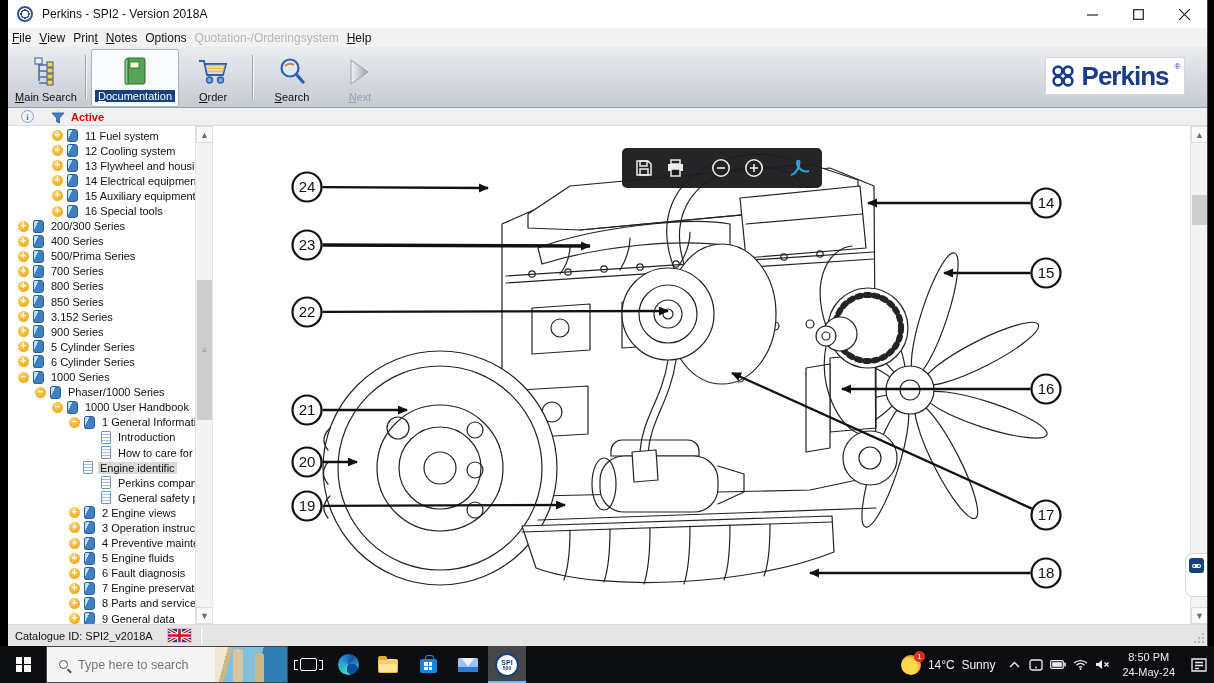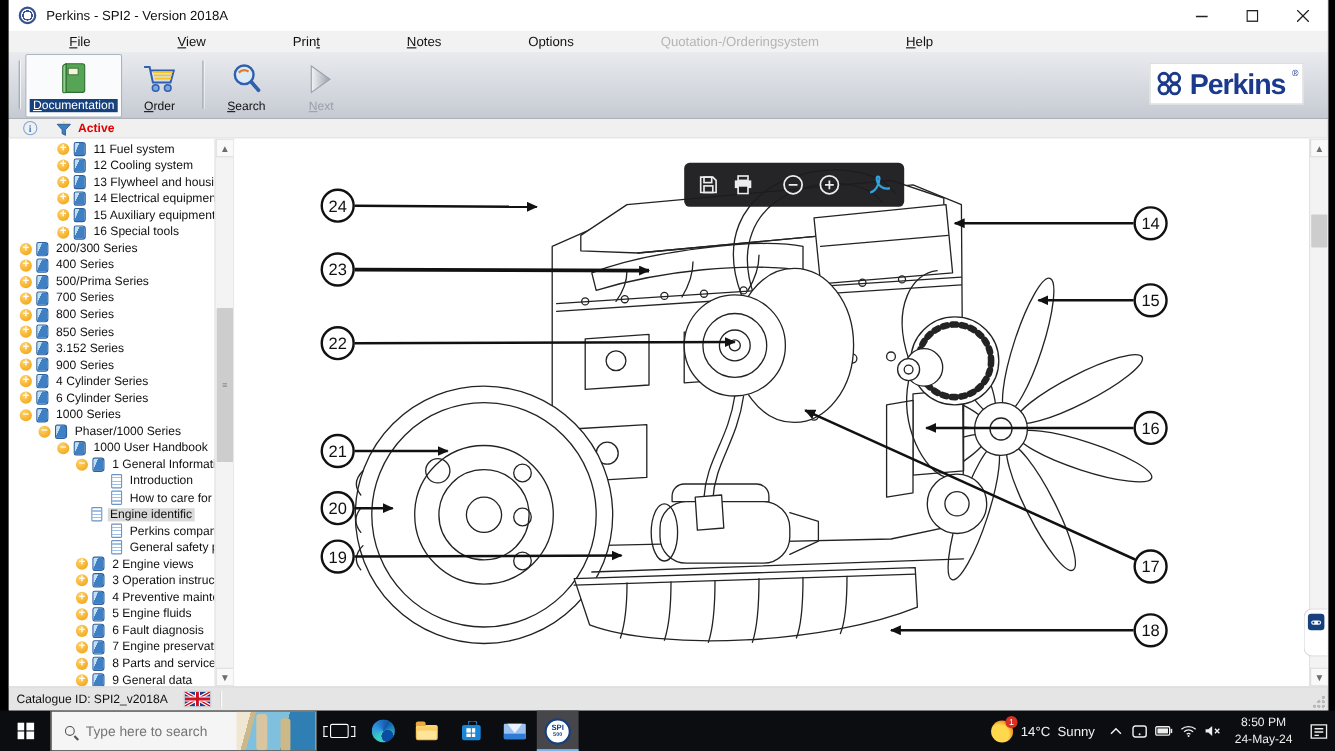--- a/index.html
+++ b/index.html
@@ -14,21 +14,21 @@
   .app-icon{width:16px;height:16px;margin-left:9px;border-radius:50%;border:2px solid #39528f;
             background:radial-gradient(circle at 50% 50%, #fff 0 40%, #39528f 41% 55%, #fff 56%);}
   .win-title{font-size:12px;color:#111;margin-left:9px;}
   .win-controls{margin-left:auto;display:flex;height:100%;}
   .win-btn{width:46px;height:100%;display:flex;align-items:center;justify-content:center;
            font-size:13px;color:#222;}
   .win-btn svg{display:block}
   
   .menubar{height:19px;background:#f2f2f2;display:flex;align-items:center;font-size:12px;
            color:#111;flex:none;}
-  .menu-item{padding:0 24px;white-space:nowrap;margin-left:31px;}
+  .menu-item{padding:0 4px;white-space:nowrap;}
   .menu-item.disabled{color:#b4b4b4;}
   .menu-item u{text-decoration:underline;}
   
   .toolbar{height:61px;background:linear-gradient(#e9ebef,#c6cbd3);border-bottom:1px solid #9aa0a9;
            display:flex;align-items:stretch;position:relative;flex:none;padding-left:4px;}
   .tb-btn{width:68px;display:flex;flex-direction:column;align-items:center;justify-content:flex-end;
           padding-bottom:4px;font-size:11px;color:#111;margin-top:2px;}
   .tb-btn .ticon{height:36px;display:flex;align-items:center;justify-content:center;margin-bottom:1px;}
   .tb-btn.wide{width:88px;}
   .tb-btn.active{background:#fafbfc;border:1px solid #aeb4bd;border-radius:2px;}
@@ -179,20 +179,33 @@
         <div class="menu-item"><u>F</u>ile</div>
         <div class="menu-item"><u>V</u>iew</div>
         <div class="menu-item">Prin<u>t</u></div>
         <div class="menu-item"><u>N</u>otes</div>
         <div class="menu-item">Options</div>
         <div class="menu-item disabled">Quotation-/Orderingsystem</div>
         <div class="menu-item"><u>H</u>elp</div>
       </div>
 
     <div class="toolbar">
+      <div class="tb-btn">
+        <span class="ticon">
+          <svg width="30" height="30" viewBox="0 0 30 30">
+            <path d="M8,4 v20 M8,8 h8 M8,14 h8 M8,20 h8 M8,26 h8" stroke="#4a6da8" stroke-width="1.6" fill="none"></path>
+            <rect x="4" y="1" width="7" height="6" fill="#e8eef8" stroke="#3b5a92"></rect>
+            <rect x="16" y="5" width="6" height="5" fill="#ffd24a" stroke="#3b5a92"></rect>
+            <rect x="16" y="11" width="6" height="5" fill="#ffd24a" stroke="#3b5a92"></rect>
+            <rect x="16" y="17" width="6" height="5" fill="#ffd24a" stroke="#3b5a92"></rect>
+            <rect x="16" y="23" width="6" height="5" fill="#ffd24a" stroke="#3b5a92"></rect>
+          </svg>
+        </span>
+        <span class="tlbl"><u>M</u>ain Search</span>
+      </div>
       <div class="tb-sep"></div>
       <div class="tb-btn wide active">
         <span class="ticon">
           <svg width="28" height="30" viewBox="0 0 28 30">
             <path d="M7,2 L22,2 Q24,2 24,4 L24,26 Q24,28 22,28 L7,28 Z" fill="#56a556" stroke="#2f6e2f"></path>
             <path d="M7,2 Q4,3 4,5 L4,27 Q4,29 7,28 Z" fill="#8fce8f" stroke="#2f6e2f"></path>
             <rect x="9" y="6" width="9" height="6" fill="#f7f3d8" stroke="#2f6e2f" stroke-width="0.8"></rect>
           </svg>
         </span>
         <span class="tlbl"><u>D</u>ocumentation</span>
@@ -326,21 +339,21 @@
               <span class="tlabel">3.152 Series</span>
             </div>
             <div class="trow" style="padding-left: 10px;">
               <span class="exp">+</span>
               <span class="bicon"></span>
               <span class="tlabel">900 Series</span>
             </div>
             <div class="trow" style="padding-left: 10px;">
               <span class="exp">+</span>
               <span class="bicon"></span>
-              <span class="tlabel">4 Cylinder Series</span>
+              <span class="tlabel">5 Cylinder Series</span>
             </div>
             <div class="trow" style="padding-left: 10px;">
               <span class="exp">+</span>
               <span class="bicon"></span>
               <span class="tlabel">6 Cylinder Series</span>
             </div>
             <div class="trow" style="padding-left: 10px;">
               <span class="exp">–</span>
               <span class="bicon"></span>
               <span class="tlabel">1000 Series</span>

